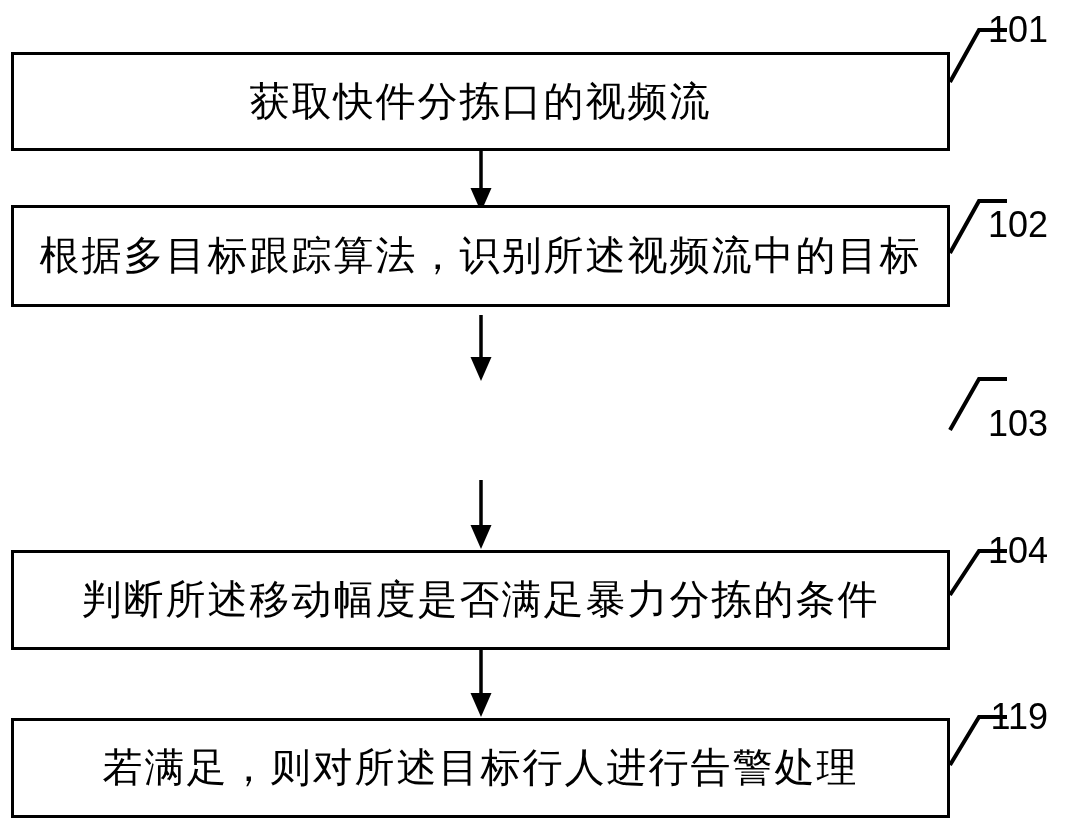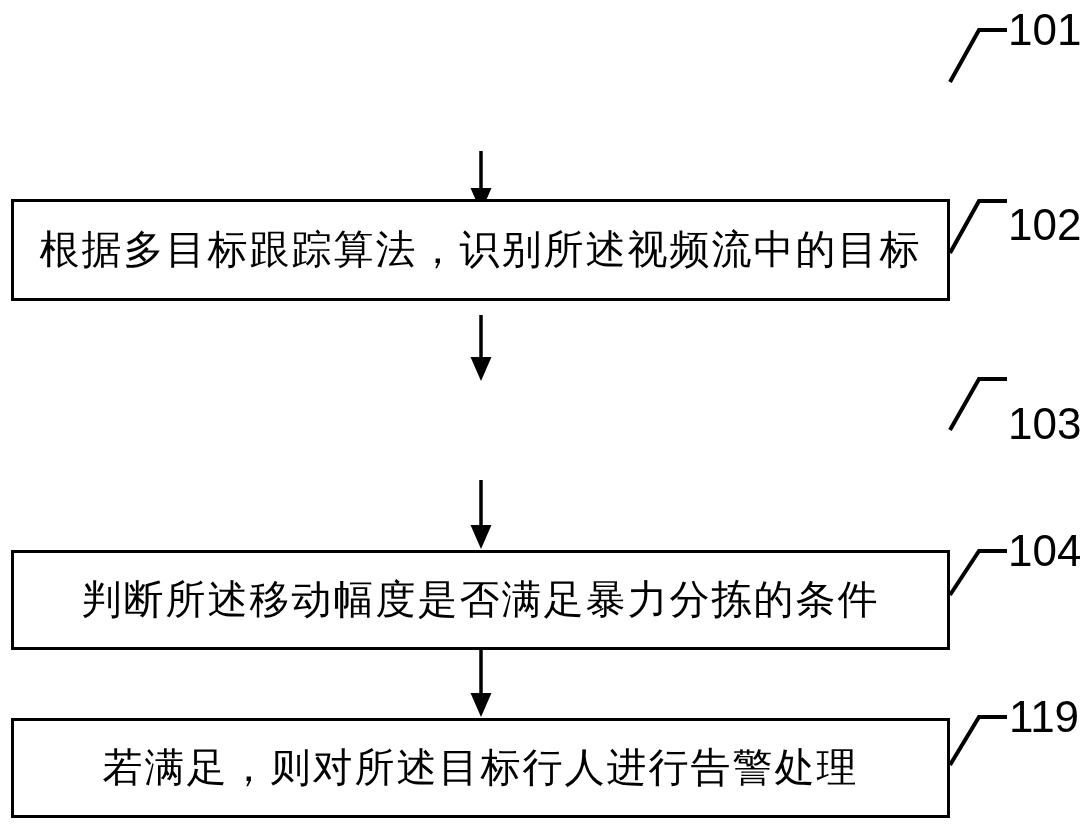--- a/index.html
+++ b/index.html
@@ -37,27 +37,27 @@
   .step-line {
     font-size: 40px;
     line-height: 52px;
     letter-spacing: 2px;
     color: #000000;
     white-space: nowrap;
     text-align: center;
   }
   .ref-label {
     position: absolute;
-    left: 1008px;
+    left: 976px;
     width: 72px;
     font-family: "Liberation Sans", "DejaVu Sans", sans-serif;
-    font-size: 44px;
+    font-size: 36px;
     line-height: 44px;
     color: #000000;
-    text-align: center;
+    text-align: right;
   }
 </style>
 </head>
 <body>
 
 <div class="stage">
 
   <svg class="connector-layer" viewBox="0 0 1080 829" xmlns="http://www.w3.org/2000/svg">
 
     <g stroke="#000000" fill="#000000">
@@ -77,22 +77,25 @@
       <polygon points="470.5,693 491.5,693 481,717" stroke="none"></polygon>
     </g>
 
     <polyline points="950,82 979,30 1007,30" fill="none" stroke="#000000" stroke-width="4"></polyline>
     <polyline points="950,253 979,201 1007,201" fill="none" stroke="#000000" stroke-width="4"></polyline>
     <polyline points="950,430 979,379 1007,379" fill="none" stroke="#000000" stroke-width="4"></polyline>
     <polyline points="950,595 979,551 1007,551" fill="none" stroke="#000000" stroke-width="4"></polyline>
     <polyline points="950,765 979,717 1007,717" fill="none" stroke="#000000" stroke-width="4"></polyline>
   </svg>
 
+  <div class="step-box" style="top:52px; height:93px;">
+    <div class="step-line">获取快件分拣口的视频流</div>
+  </div>
 
-  <div class="step-box" style="top:199px; height:96px;gap:30px;">
+  <div class="step-box" style="top:205px; height:96px;gap:30px;">
     <div class="step-line">根据多目标跟踪算法，识别所述视频流中的目标</div>
   </div>
 
 
   <div class="step-box" style="top:550px; height:94px;">
     <div class="step-line">判断所述移动幅度是否满足暴力分拣的条件</div>
   </div>
 
   <div class="step-box" style="top:718px; height:94px;">
     <div class="step-line">若满足，则对所述目标行人进行告警处理</div>

